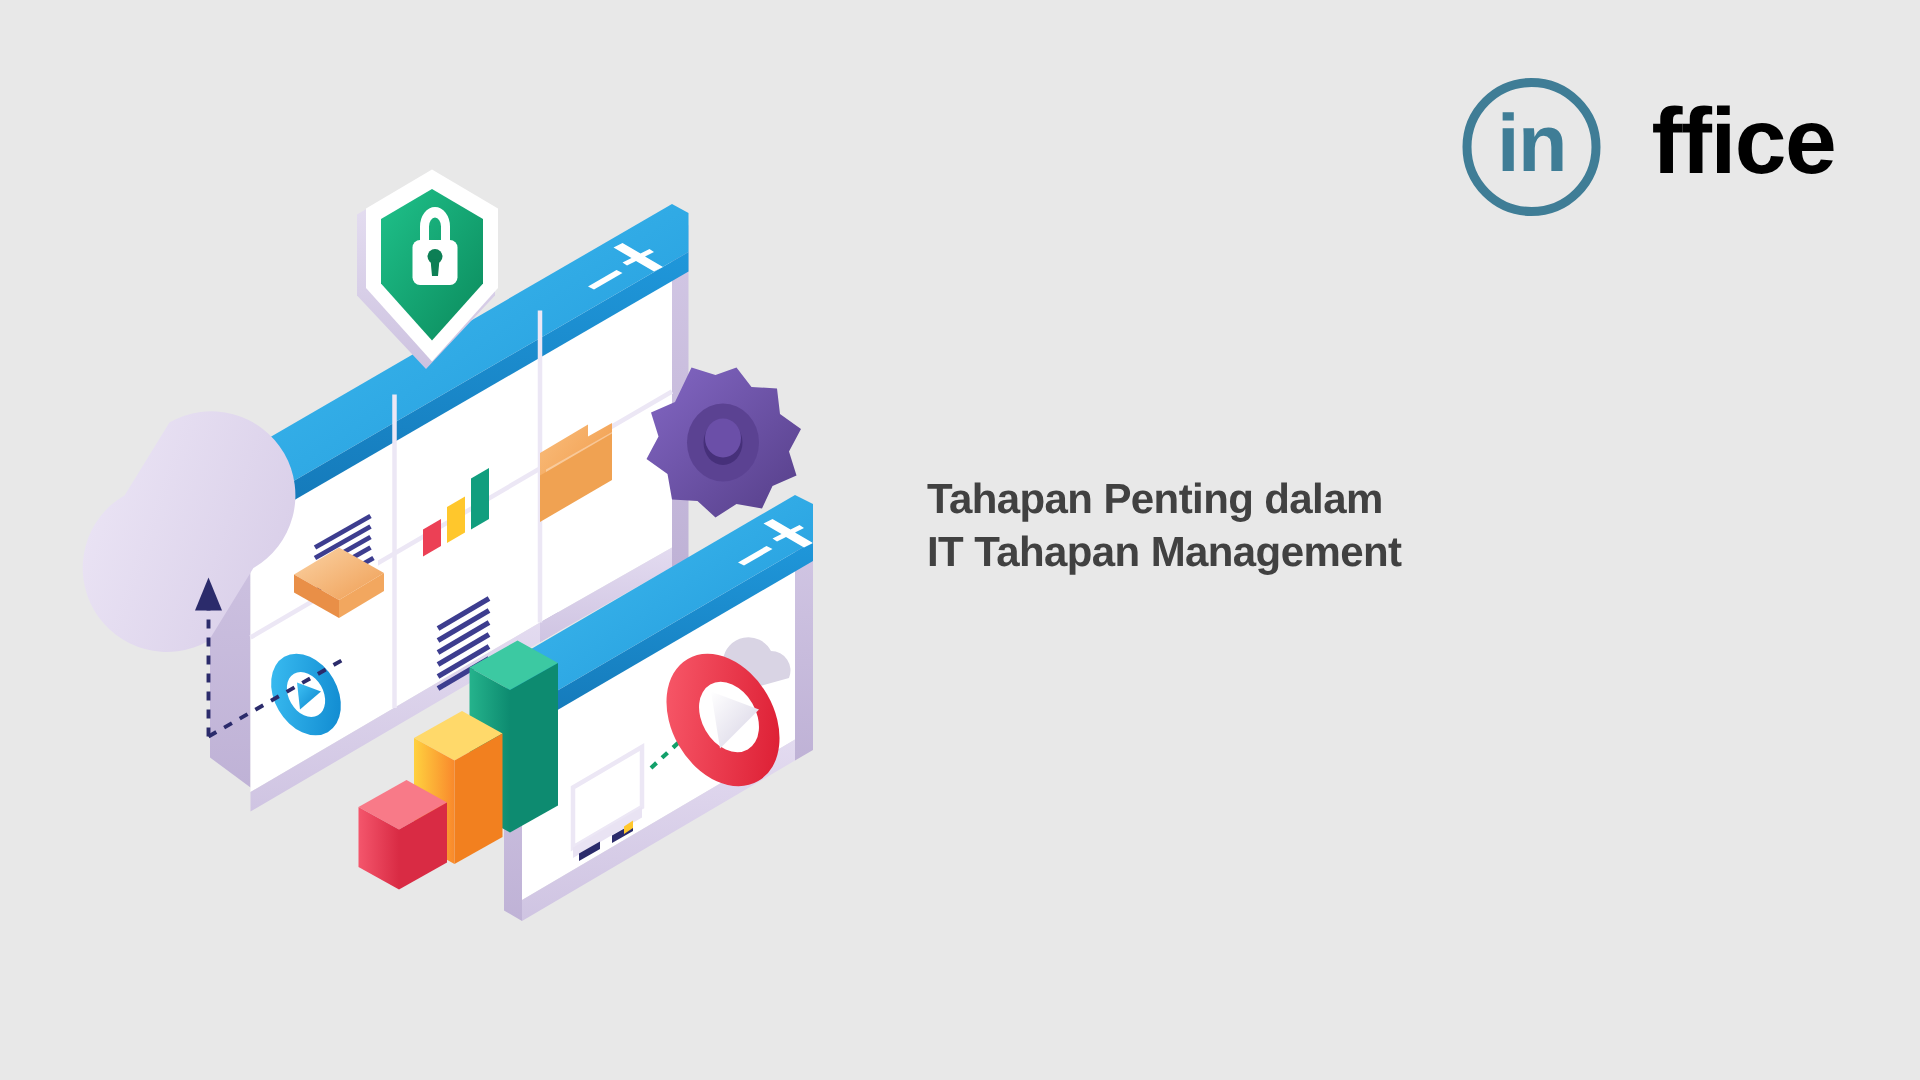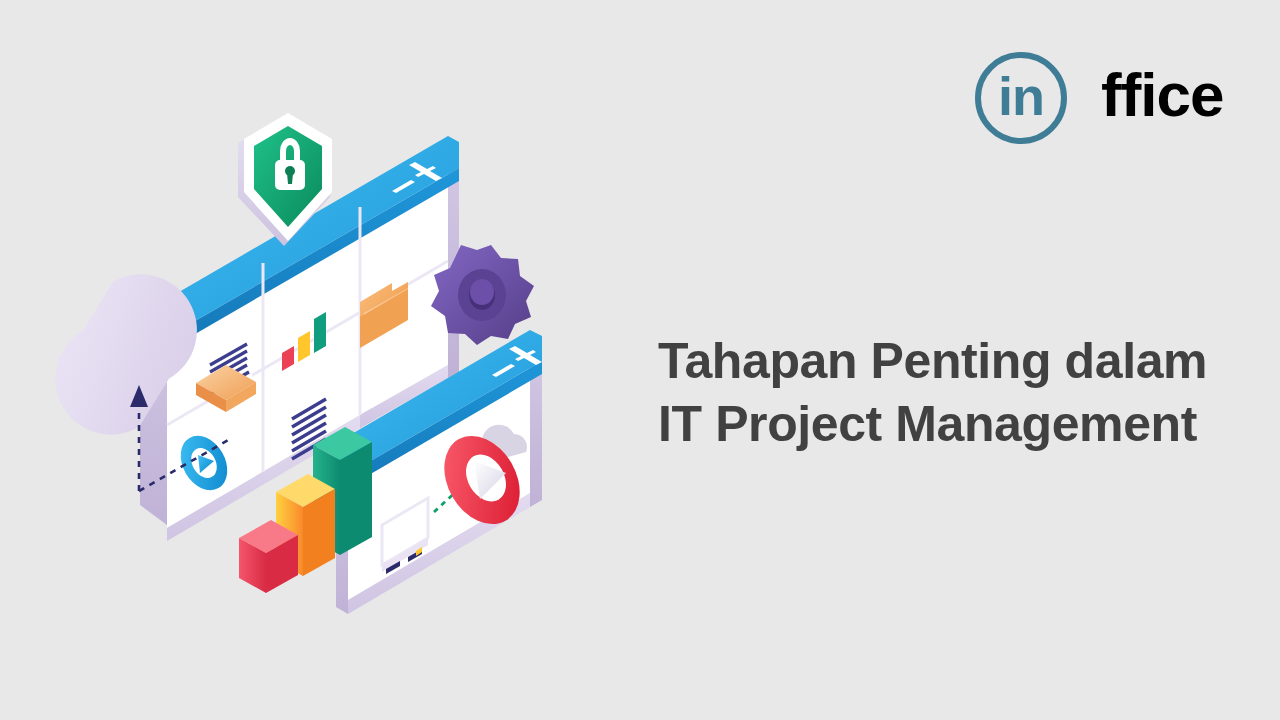--- a/index.html
+++ b/index.html
@@ -63,26 +63,25 @@
     margin-left: 2px;
     padding-bottom: 6px;
   }
 
   
   .headline {
     position: absolute;
     left: 618px;
     top: 296px;
     width: 620px;
-    font-size: 50px;
+    font-size: 28px;
     font-weight: 700;
     color: #414141;
     line-height: 1.27;
     letter-spacing: -0.4px;
-    margin-left: 40px;
   }
   .headline .line { display: block; white-space: nowrap; }
 
   
   .illustration {
     position: absolute;
     left: 30px;
     top: 95px;
     width: 570px;
     height: 530px;
@@ -335,21 +334,21 @@
         <ellipse cx="456" cy="383" rx="18" ry="25" transform="rotate(-30 456 383)" fill="#ffffff"></ellipse>
         <path d="M444 366 L476 378 L450 404 Z" fill="url(#gWhiteTri)"></path>
         <path d="M452 340 a34 47 0 0 0 -12 86 a34 47 0 0 1 12 -86 Z" transform="rotate(-30 452 385)" fill="#c21228" opacity="0.55"></path>
       </g>
 
     </svg>
   </div>
 
   <h1 class="headline">
     <span class="line">Tahapan Penting dalam</span>
-    <span class="line">IT Project Management</span>
+    <span class="line">IT Tahapan Management</span>
   </h1>
 
   <div class="logo">
     <div class="logo-mark">
       <div class="ring"></div>
       <div class="ring-label">in</div>
     </div>
     <div class="logo-word">ffice</div>
   </div>
 

